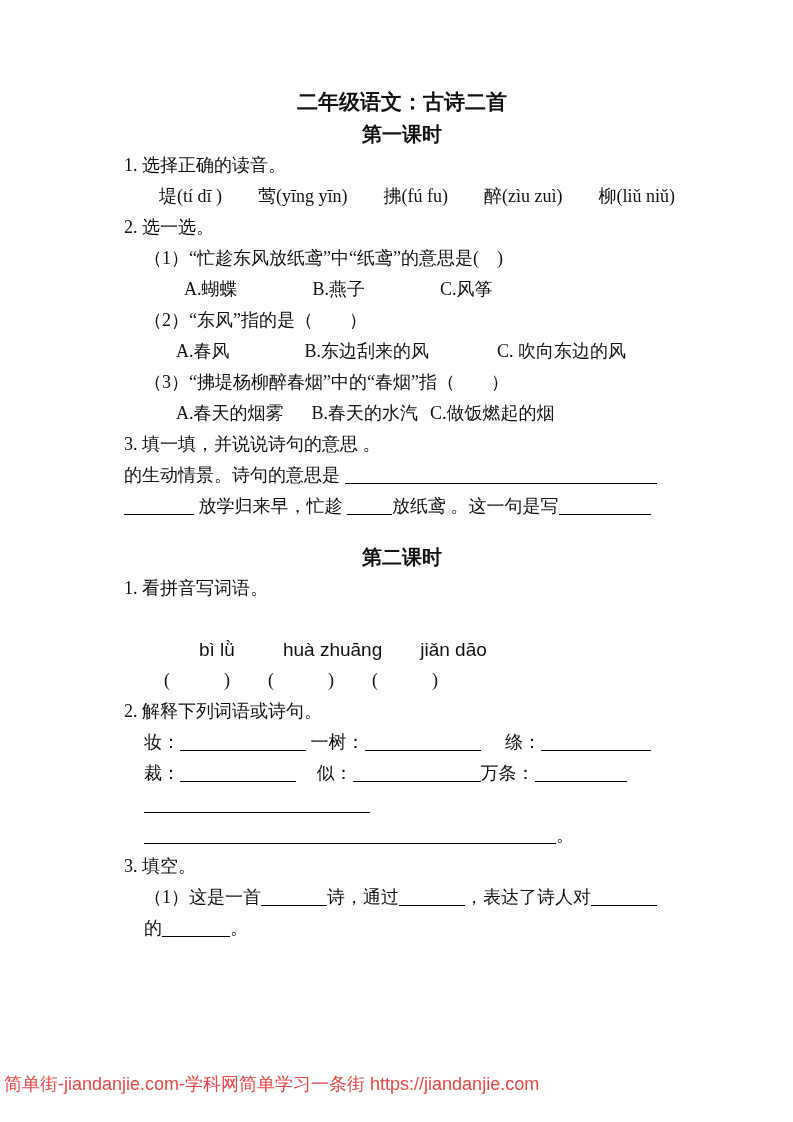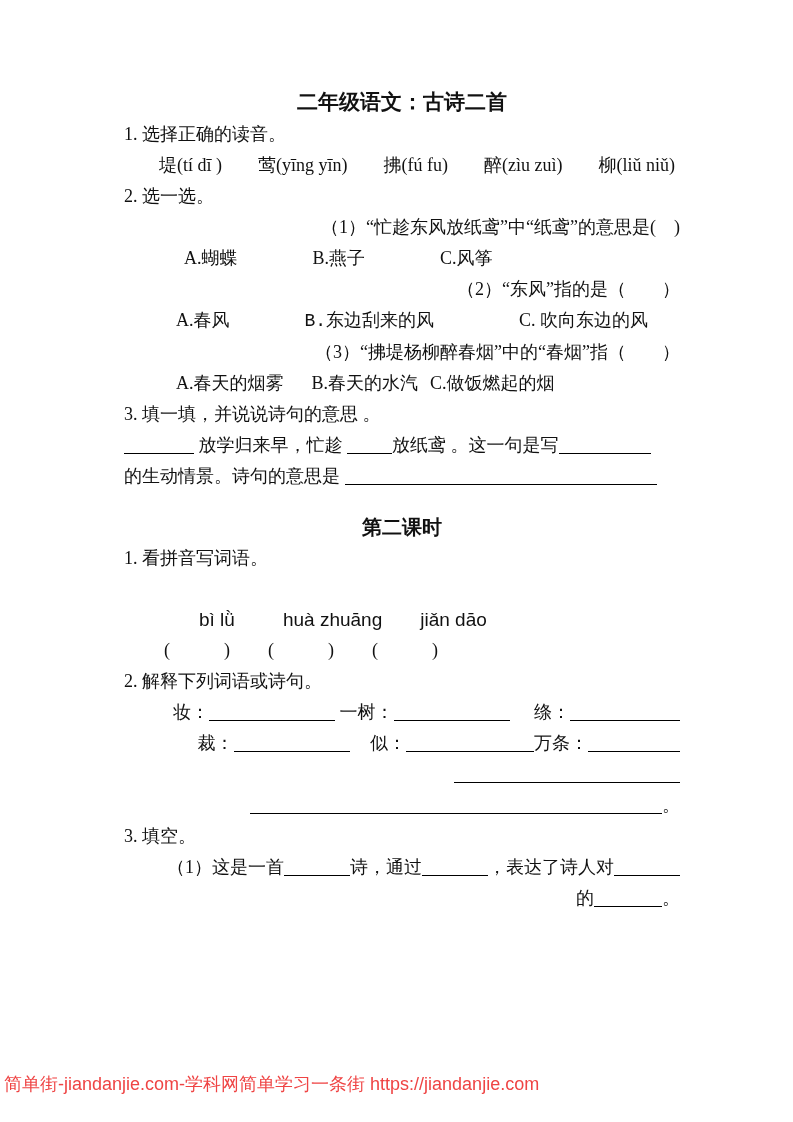--- a/index.html
+++ b/index.html
@@ -8,28 +8,28 @@
     font-family:"Liberation Serif","DejaVu Serif",serif;color:#111111;
   }
   .page{
     position:absolute;top:0;left:4px;width:793px;height:1122px;
     padding:86px 117px 0 120px;box-sizing:border-box;
   }
   .title{font-size:21px;line-height:33px;font-weight:700;text-align:center;margin:0;}
   .session-heading{font-size:20px;line-height:31px;font-weight:700;text-align:center;margin:0;}
   .s2-heading{margin-top:20px;}
   p{margin:0;font-size:18px;line-height:31px;}
-  .ti20{text-indent:20px;text-align:right;}
+  .ti20{text-indent:20px;}
   .ti35{text-indent:35px;}
   .ti52{text-indent:52px;}
   .ti60{text-indent:60px;}
   .word{white-space:nowrap;}
   .m36{margin-right:36px;}
   .m75{margin-right:75px;}
-  .m85{margin-right:85px;font-family:Liberation Mono, monospace;}
+  .m85{margin-right:68px;}
   .m28{margin-right:28px;}
   .m12{margin-right:12px;}
   .m48{margin-right:48px;}
   .m38{margin-right:38px;}
   .ml16{margin-left:16px;}
   .ml20{margin-left:20px;}
   .blank{display:inline-block;border-bottom:1px solid #000;height:16px;vertical-align:-3px;}
   .pinyin-row{font-family:"Liberation Sans","DejaVu Sans",sans-serif;padding-left:75px;margin-top:30px;font-size:19px;}
   .brackets-row{padding-left:40px;}
   .wrap-limit{max-width:535px;}
@@ -37,20 +37,21 @@
     position:absolute;left:0;right:0;bottom:26px;text-align:left;
     font-size:18px;color:#ef4444;font-family:"Liberation Sans","DejaVu Sans",sans-serif;
   }
 </style>
 </head>
 <body>
 
 <div class="page">
 
   <p class="title">二年级语文：古诗二首</p>
+  <p class="session-heading">第一课时</p>
 
   <p>1. 选择正确的读音。</p>
   <p class="ti35">
     <span class="word m36">堤(tí dī )</span><span class="word m36">莺(yīng yīn)</span><span class="word m36">拂(fú fu)</span><span class="word m36">醉(zìu zuì)</span><span class="word">柳(liǔ niǔ)</span>
   </p>
 
   <p>2. 选一选。</p>
 
   <p class="ti20">（1）“忙趁东风放纸鸢”中“纸鸢”的意思是(　)</p>
   <p class="ti60">
@@ -62,27 +63,27 @@
     <span class="word m75">A.春风</span><span class="word m85">B.东边刮来的风</span><span>C. 吹向东边的风</span>
   </p>
 
   <p class="ti20">（3）“拂堤杨柳醉春烟”中的“春烟”指（　　）</p>
   <p class="ti52">
     <span class="word m28">A.春天的烟雾</span><span class="word m12">B.春天的水汽</span><span class="word">C.做饭燃起的烟</span>
   </p>
 
   <p>3. 填一填，并说说诗句的意思 。</p>
   <p>
+    <span>的生动情景。诗句的意思是</span>
+    <span class="blank" style="width:312px"></span>
+  </p>
+  <p>
     <span class="blank" style="width:70px"></span>
     <span>放学归来早，忙趁</span>
     <span class="blank" style="width:45px"></span><span>放纸鸢 。这一句是写</span><span class="blank" style="width:92px"></span>
-  </p>
-  <p>
-    <span>的生动情景。诗句的意思是</span>
-    <span class="blank" style="width:312px"></span>
   </p>
 
   <p class="session-heading s2-heading">第二课时</p>
 
   <p>1. 看拼音写词语。</p>
   <p class="pinyin-row">
     <span class="word m48">bì lǜ</span><span class="word m38">huà zhuāng</span><span class="word">jiǎn dāo</span>
   </p>
   <p class="brackets-row">
     <span class="word m38">(　　　)</span><span class="word m38">(　　　)</span><span class="word">(　　　)</span>

